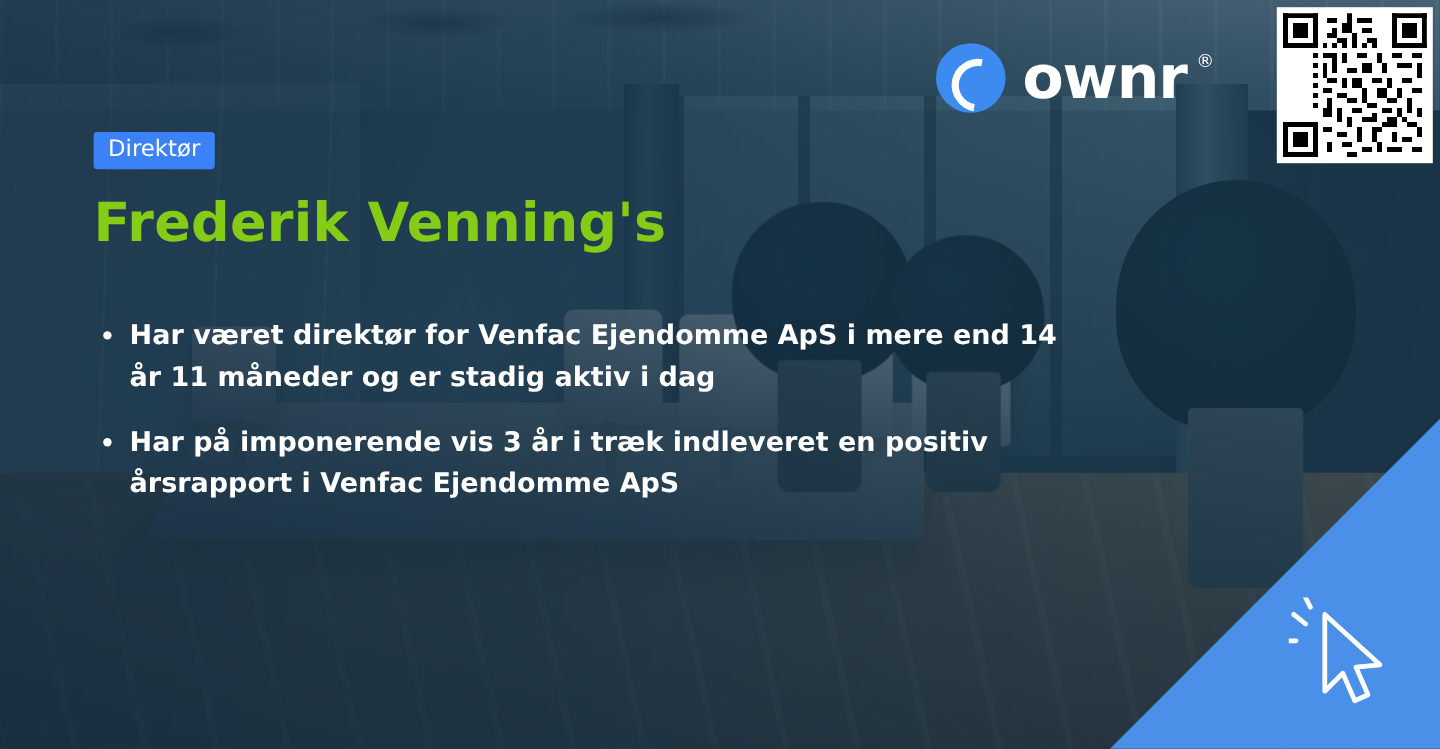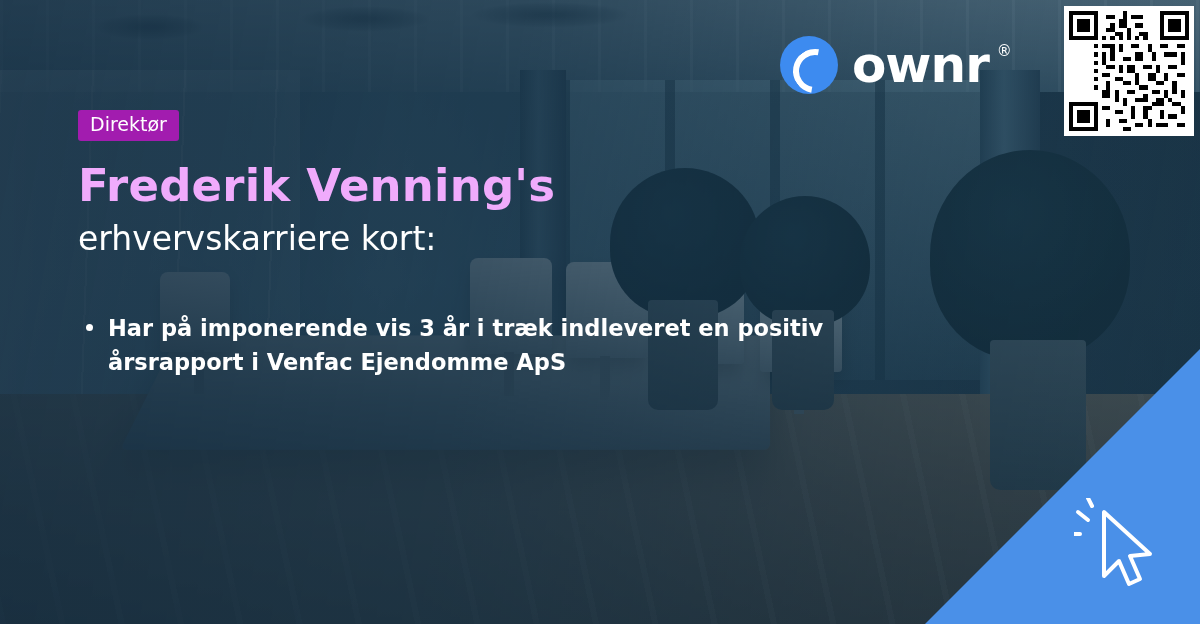--- a/index.html
+++ b/index.html
@@ -223,30 +223,30 @@
   .qr svg { display: block; width: 100%; height: 100%; }
 
   
   .content {
     position: absolute;
     left: 78px; top: 110px;
     width: 880px;
   }
   .badge {
     display: inline-block;
-    background: #a21caf;
+    background: #3b82f6;
     color: #ffffff;
     font-size: 19px;
     padding: 5px 12px 7px;
     border-radius: 3px;
     line-height: 1;
   }
   h1.title {
     margin: 20px 0 0 0;
-    color: #f0abfc;
+    color: #84cc16;
     font-size: 45px;
     font-weight: 700;
     line-height: 1.12;
     letter-spacing: .2px;
   }
   .subtitle {
     margin: 8px 0 0 0;
     color: #ffffff;
     font-size: 33px;
     font-weight: 400;
@@ -434,19 +434,19 @@
           <rect x="18" y="24" width="1" height="2"></rect>
         <rect x="20" y="22" width="1" height="1"></rect>
           <rect x="24" y="21" width="1" height="1"></rect>
       </g>
     </svg>
   </div>
 
   <div class="content">
     <span class="badge">Direktør</span>
     <h1 class="title">Frederik Venning's</h1>
-    <div class="subtitle">erhvervskarriere kort:</div>
     <ul class="bullets">
+      <li>Har været direktør for Venfac Ejendomme ApS i mere end 14 år 11 måneder og er stadig aktiv i dag</li>
       <li>Har på imponerende vis 3 år i træk indleveret en positiv årsrapport i Venfac Ejendomme ApS</li>
     </ul>
   </div>
 
 </div>
 
 </body></html>

